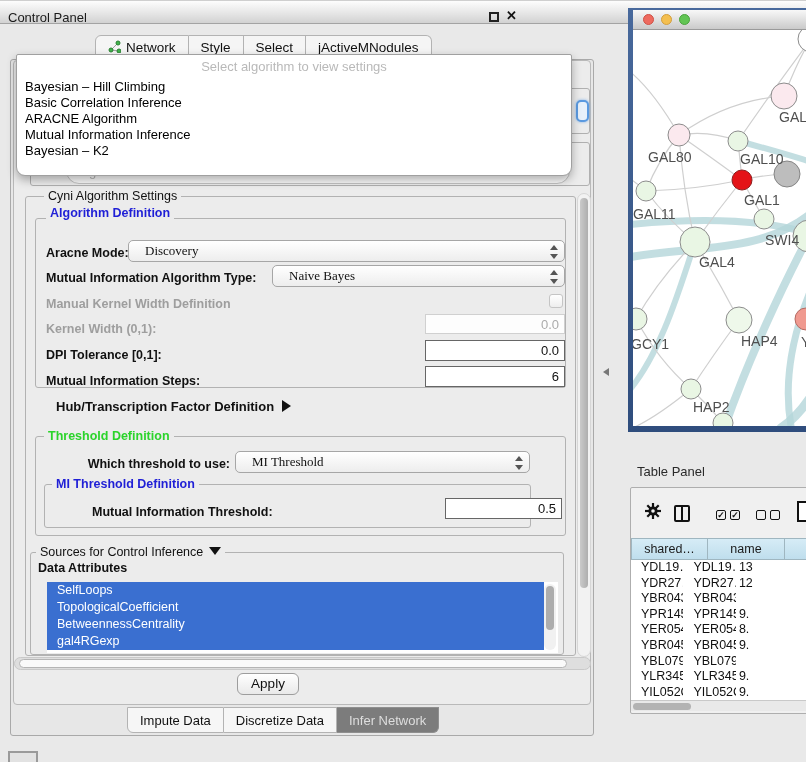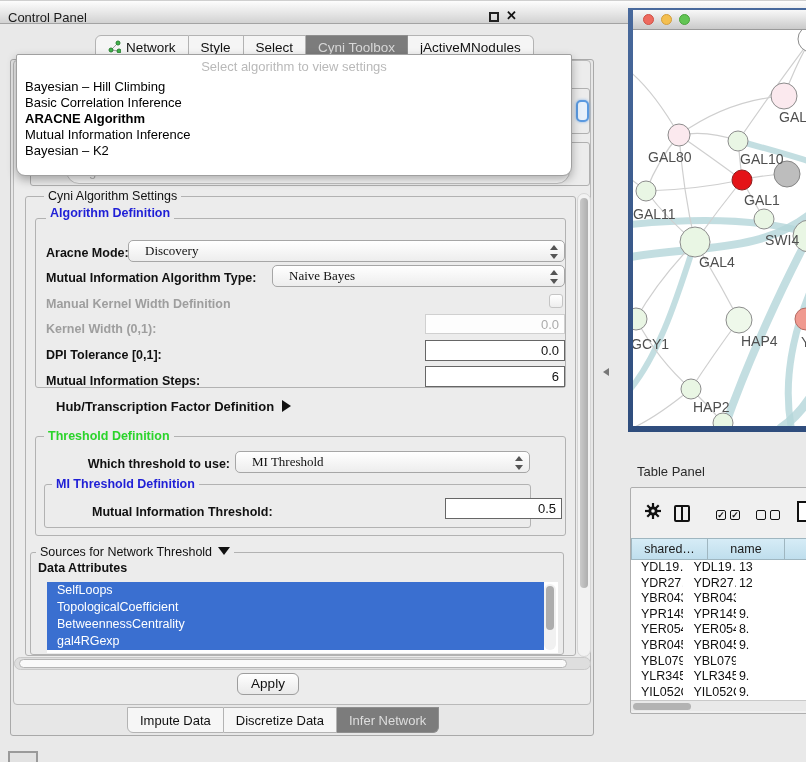--- a/index.html
+++ b/index.html
@@ -34,21 +34,21 @@
     background:#e8f1fb; box-shadow:0 0 3px #7fb0e8; }
   #bg-combo { left:66px; top:158px; width:504px; height:26px; border:1px solid #c2c2c2; border-radius:13px;
     background:#fbfbfb; font-size:13px; color:#b5b5b5; line-height:26px; padding-left:22px; overflow:hidden; }
 
   
   #popup { left:16px; top:54px; width:556px; height:122px; background:#fff; border:1px solid #a0a0a0;
     border-radius:2px 2px 9px 9px; box-shadow:0 4px 10px rgba(0,0,0,.30); z-index:50; }
   #popup-hint { margin-top:4px; text-align:center; font-size:13px; color:#b9b9b9; }
   #popup-items { margin-top:5px; }
   .popup-item { font-size:13px; line-height:16px; padding-left:8px; color:#000; }
-  .popup-item.bold { font-weight:bold; }
+  .popup-item.bold { font-weight:normal; }
 
   
   .tbox { position:absolute; border:1px solid #b2b2b2; border-radius:3px; }
   .ttitle { position:absolute; font-size:12.5px; background:#ececec; padding:0 4px; white-space:nowrap; }
   .t-blue { color:#1f1fd6; font-weight:bold; }
   .t-green { color:#2bd42b; font-weight:bold; }
 
   .lbl { position:absolute; font-size:12.5px; font-weight:bold; color:#111; white-space:nowrap; }
   .lbl.gray { color:#9e9e9e; }
   .lbl.plain { font-weight:normal; font-size:13px; }
@@ -158,23 +158,20 @@
         </svg>
     </span>
     <span>Network</span>
   </div>
   <div class="tab">
       <span>Style</span>
     </div>
   <div class="tab">
       <span>Select</span>
     </div>
-  <div class="tab selected">
-      <span>Cyni Toolbox</span>
-    </div>
   <div class="tab">
       <span>jActiveMNodules</span>
     </div>
 </div>
 
 <div class="abs" id="outer-panel"></div>
 <div class="abs" id="inner-panel"></div>
 
 <div class="abs bgbox" id="boxA"></div>
 <div class="abs" id="focus-btn"></div>
@@ -244,21 +241,21 @@
     </span>
 </div>
 
 <div class="tbox" style="left:44px; top:484px; width:487px; height:44px;"></div>
 <div class="ttitle t-blue" style="left:52px; top:477px;">MI Threshold Definition</div>
 <div class="lbl" style="left:52px; top:505px;padding-left:40px;">Mutual Information Threshold:</div>
 <div class="field enabled" style="left:445px; top:498px; width:117px;">0.5</div>
 
 <div class="tbox" style="left:30px; top:552px; width:534px; height:103px;"></div>
 <div class="ttitle" style="left:36px; top:545px;">
-  <span>Sources for Network Threshold</span><span class="arrow-down"></span>
+  <span>Sources for Control Inference</span><span class="arrow-down"></span>
 </div>
 <div class="lbl" style="left:38px; top:561px;">Data Attributes</div>
 <div class="abs" id="attr-list">
     <div class="attr-item">SelfLoops</div>
     <div class="attr-item">TopologicalCoefficient</div>
     <div class="attr-item">BetweennessCentrality</div>
     <div class="attr-item">gal4RGexp</div>
   </div>
 <div class="abs" id="attr-vscroll">
     <div class="abs" id="attr-thumb"></div>

